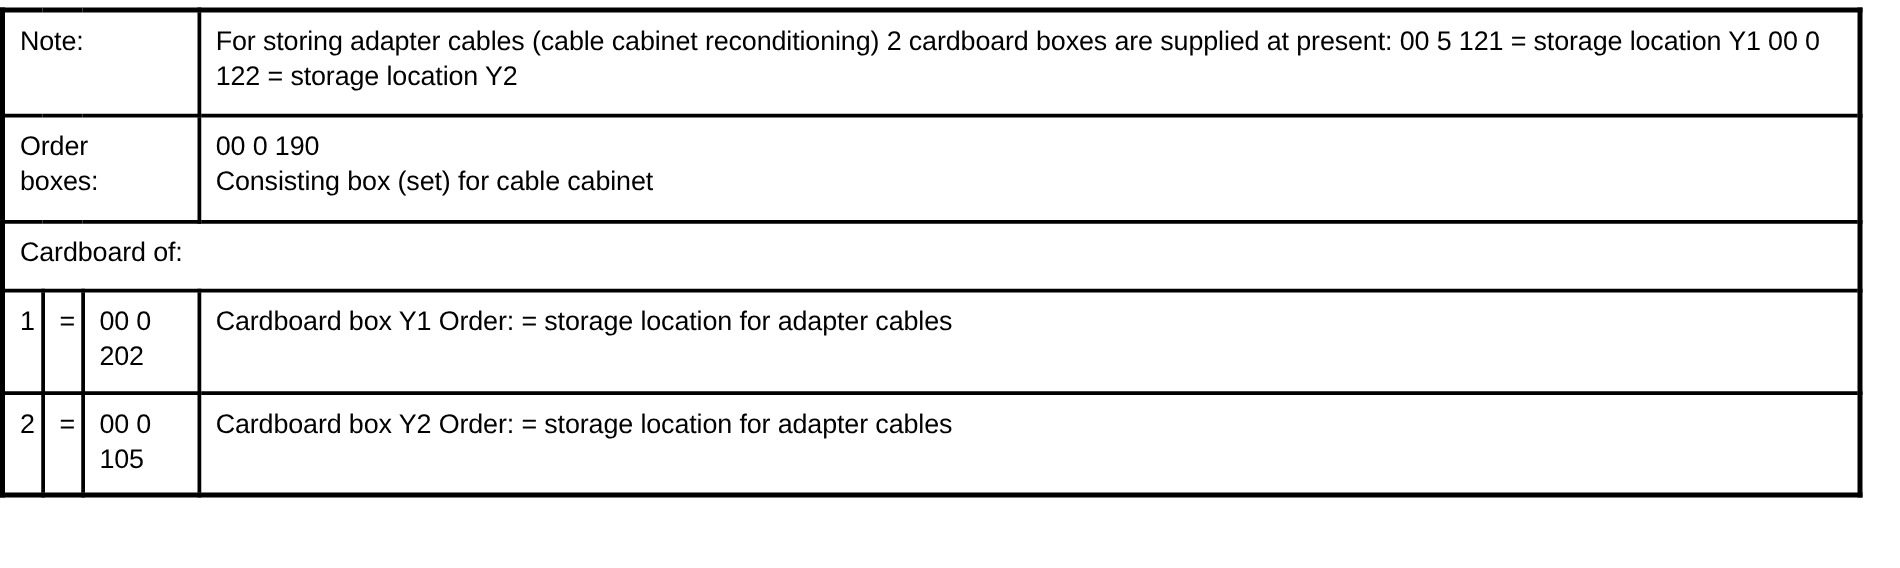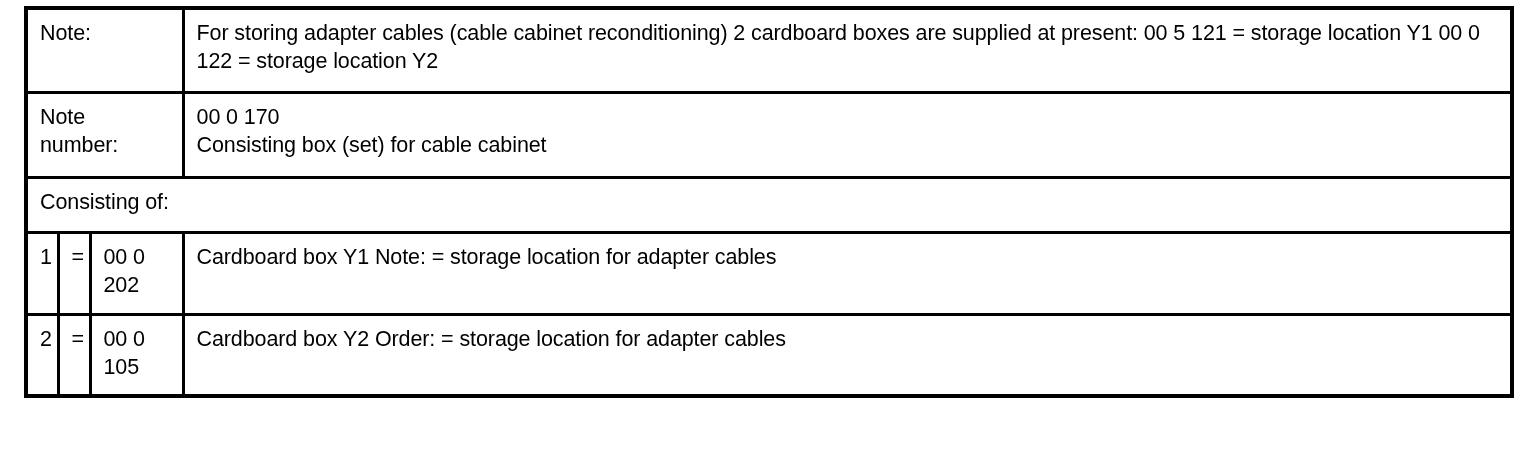--- a/index.html
+++ b/index.html
@@ -19,21 +19,21 @@
     position: relative;
     width: 1520px;
     height: 454px;
     background: #ffffff;
     box-sizing: border-box;
   }
 
   
   .spec-table {
     position: absolute;
-    left: 24px;
+    left: 0;
     top: 6px;
     width: 1490px;
     border-collapse: collapse;
     table-layout: fixed;
     border: 4px solid #000000;
     background: #ffffff;
   }
 
   .spec-table td {
     border: 3px solid #000000;
@@ -84,48 +84,48 @@
           <span class="cell-text">Note:</span>
         </td>
         <td>
           <span class="cell-text">For storing adapter cables (cable cabinet reconditioning) 2 cardboard boxes are supplied at present: 00 5 121 = storage location Y1 00 0 122 = storage location Y2</span>
         </td>
       </tr>
 
 
       <tr class="r-order">
         <td colspan="3" class="col-label">
-          <span class="line">Note</span>
-          <span class="line">number:</span>
+          <span class="line">Order</span>
+          <span class="line">boxes:</span>
         </td>
         <td>
-          <span class="line">00 0 170</span>
+          <span class="line">00 0 190</span>
           <span class="line">Consisting box (set) for cable cabinet</span>
         </td>
       </tr>
 
       <tr class="r-consist">
         <td colspan="4">
-          <span class="cell-text nowrap">Consisting of:</span>
+          <span class="cell-text nowrap">Cardboard of:</span>
         </td>
       </tr>
 
       <tr class="r-item">
         <td class="col-idx">
           <span class="cell-text">1</span>
         </td>
         <td class="col-eq">
           <span class="cell-text">=</span>
         </td>
         <td class="col-partno">
           <span class="line">00 0</span>
           <span class="line">202</span>
         </td>
         <td>
-          <span class="cell-text">Cardboard box Y1 Note: = storage location for adapter cables</span>
+          <span class="cell-text">Cardboard box Y1 Order: = storage location for adapter cables</span>
         </td>
       </tr>
 
       <tr class="r-item">
         <td class="col-idx">
           <span class="cell-text">2</span>
         </td>
         <td class="col-eq">
           <span class="cell-text">=</span>
         </td>

